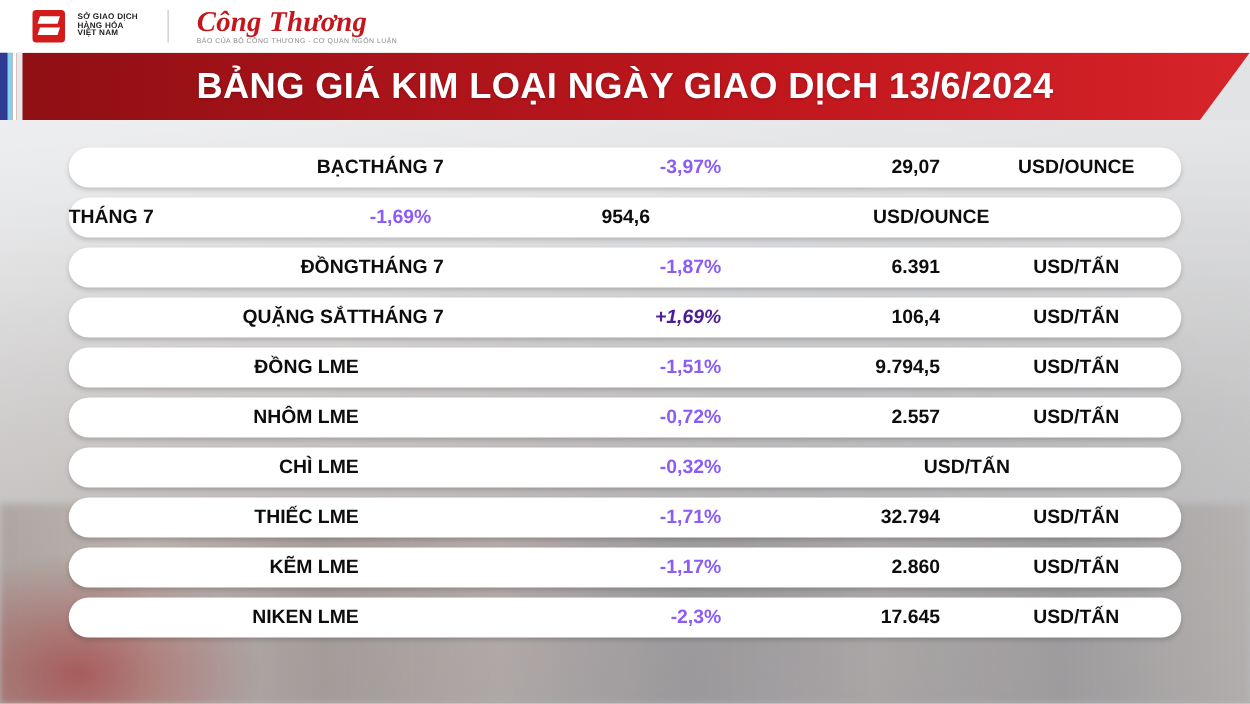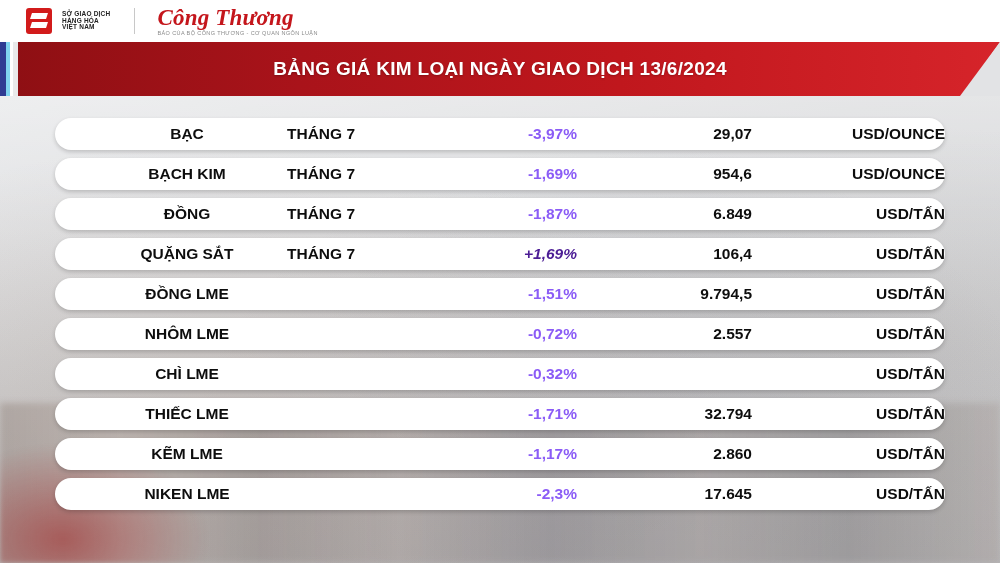--- a/index.html
+++ b/index.html
@@ -158,21 +158,21 @@
   .s3 { width: 3px; background: #ffffff; }
   .s4 { width: 5px; background: #e9e9ea; }
   .banner-title {
     position: absolute;
     left: 0; right: 0; top: 0;
     height: 54px;
     display: flex;
     align-items: center;
     justify-content: center;
     color: #ffffff;
-    font-size: 19px;
+    font-size: 29px;
     font-weight: bold;
     letter-spacing: 0.3px;
     z-index: 3;
     text-shadow: 0 1px 2px rgba(0,0,0,0.25);
   }
   .banner-edge {
     position: absolute;
     right: 0; top: 0;
     width: 40px; height: 54px;
     background: #e2e3e5;
@@ -194,25 +194,25 @@
     height: 32px;
     background: #ffffff;
     border-radius: 16px;
     box-shadow: 0 2px 4px rgba(0,0,0,0.18);
     display: flex;
     align-items: center;
     font-weight: bold;
     font-size: 15.5px;
     color: #0d0d0d;
   }
-  .c-name   { width: 232px; padding-left: 32px; box-sizing: border-box; text-align: center; }
+  .c-name   { width: 232px; padding-left: 32px; box-sizing: border-box; text-align: right; }
   .c-month  { width: 145px; text-align: left; }
   .c-change { width: 145px; text-align: right; }
   .c-price  { width: 175px; text-align: right; }
-  .c-unit   { flex: 1; text-align: right; padding-left: 25px; box-sizing: border-box; }
+  .c-unit   { flex: 1; text-align: center; padding-left: 25px; box-sizing: border-box; }
   .down { color: #8b5cf6; }
   .up   { color: #4c1d95; font-style: italic; }
 </style>
 </head>
 <body>
 
 <div class="page">
   <div class="bg-wash"></div>
   <div class="bg-bottom"></div>
   <div class="bg-red-blob"></div>
@@ -249,32 +249,31 @@
 
     <div class="row">
       <div class="c-name">BẠC</div>
       <div class="c-month">THÁNG 7</div>
       <div class="c-change down">-3,97%</div>
       <div class="c-price">29,07</div>
       <div class="c-unit">USD/OUNCE</div>
     </div>
 
     <div class="row">
-      <div class="c-name">BẠCH KIM</div>
       <div class="c-month">THÁNG 7</div>
       <div class="c-change down">-1,69%</div>
       <div class="c-price">954,6</div>
       <div class="c-unit">USD/OUNCE</div>
     </div>
 
     <div class="row">
       <div class="c-name">ĐỒNG</div>
       <div class="c-month">THÁNG 7</div>
       <div class="c-change down">-1,87%</div>
-      <div class="c-price">6.849</div>
+      <div class="c-price">6.391</div>
       <div class="c-unit">USD/TẤN</div>
     </div>
 
     <div class="row">
       <div class="c-name">QUẶNG SẮT</div>
       <div class="c-month">THÁNG 7</div>
       <div class="c-change up">+1,69%</div>
       <div class="c-price">106,4</div>
       <div class="c-unit">USD/TẤN</div>
     </div>

